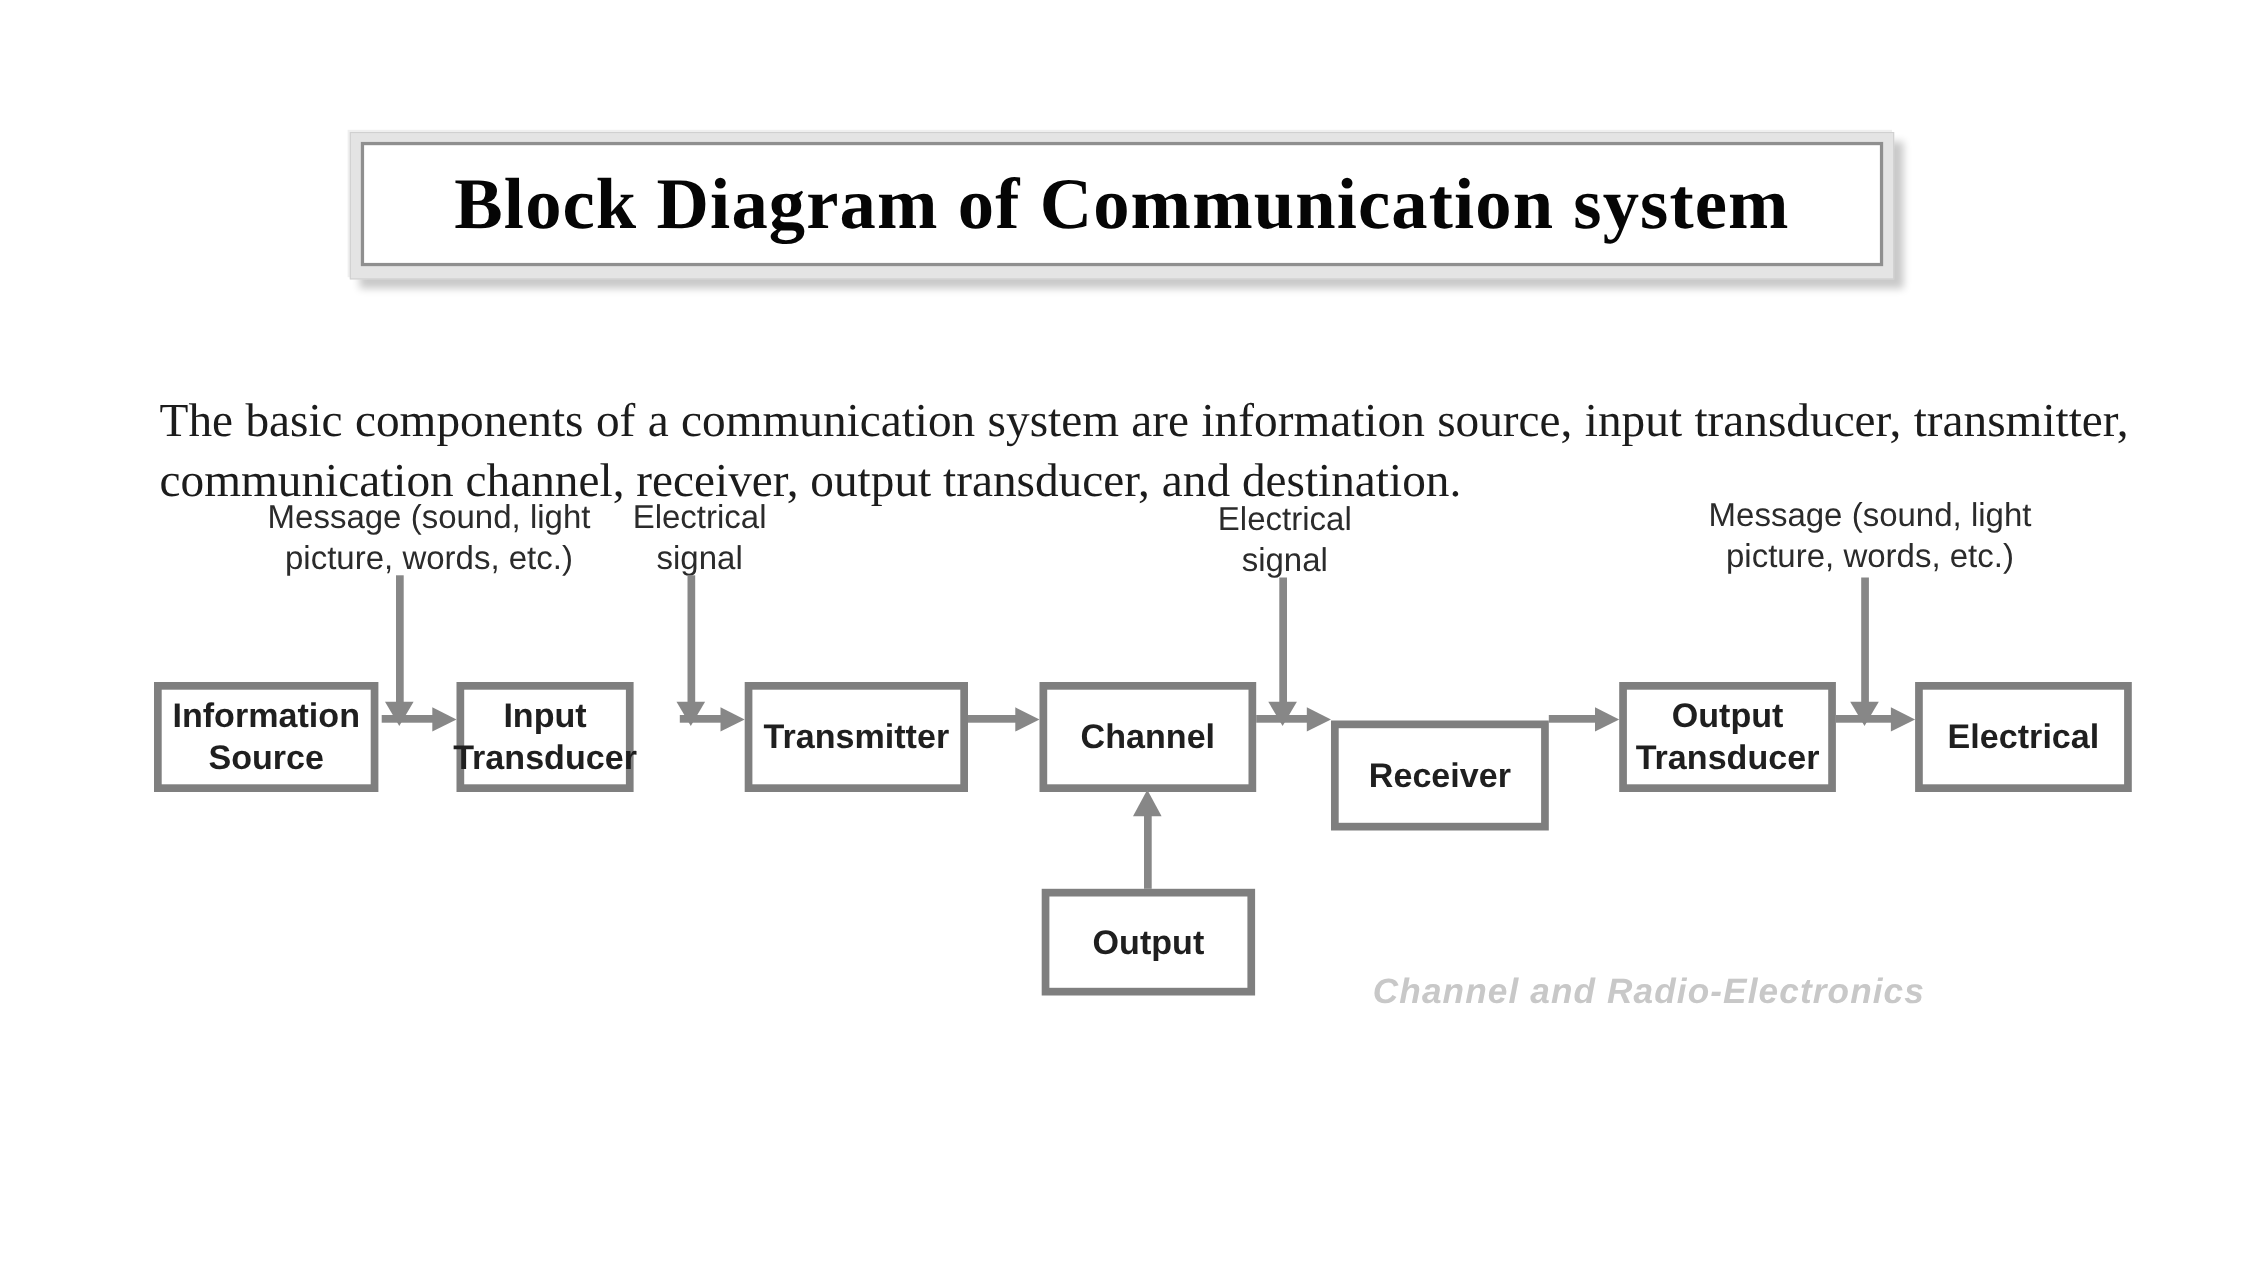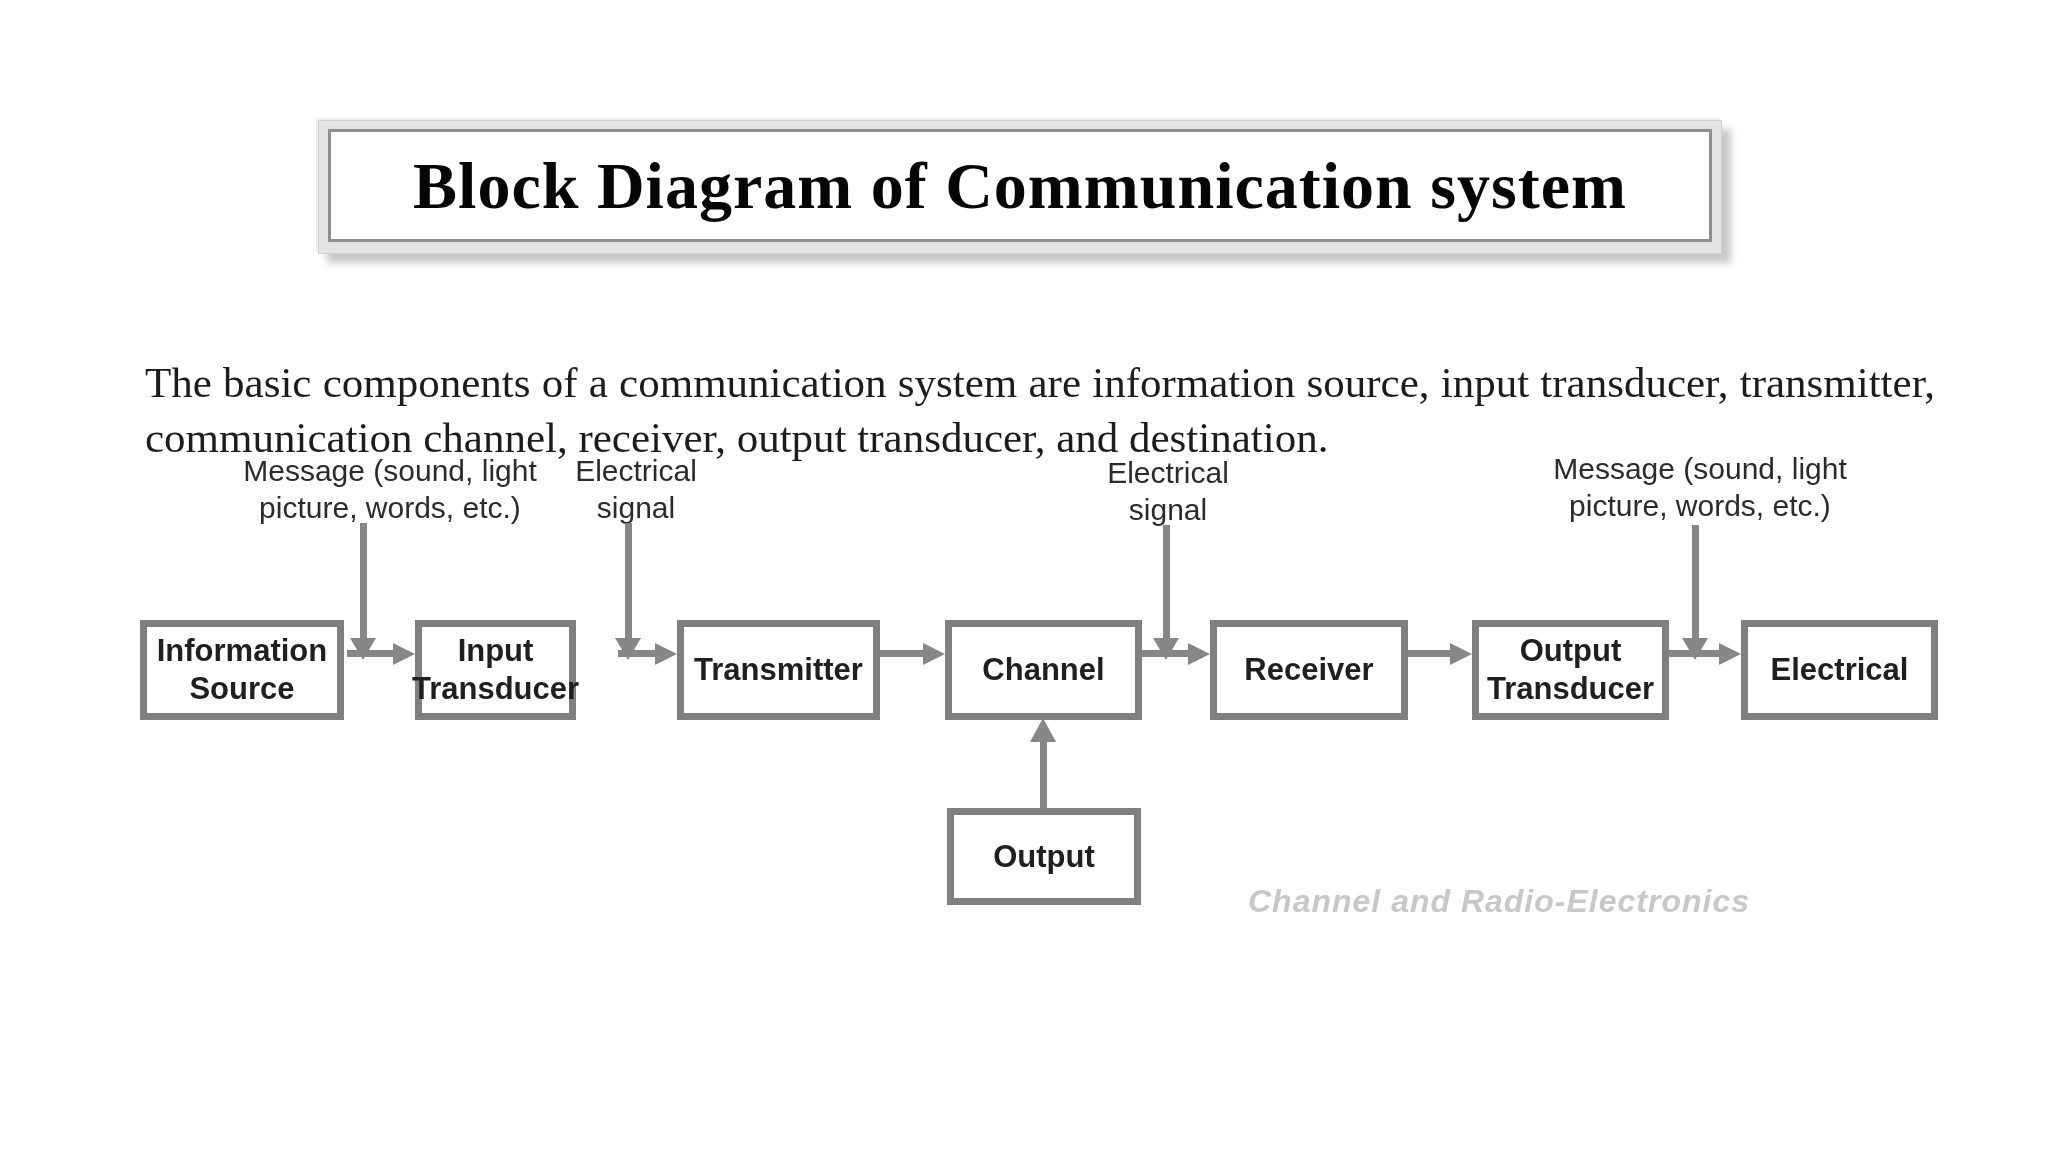--- a/index.html
+++ b/index.html
@@ -84,21 +84,21 @@
 
   <div class="vstem" style="left:1692px;top:525px;height:115px;"></div>
   <div class="vhead-down" style="left:1682px;top:638px;"></div>
 
   <div class="block" style="left:140px;width:204px;">Information
 Source</div>
   <div class="block" style="left:415px;width:161px;">Input
 Transducer</div>
   <div class="block" style="left:945px;width:197px;">Channel</div>
   <div class="block" style="left:677px;width:203px;">Transmitter</div>
-  <div class="block" style="left:1210px;width:198px;">Receiver</div>
+  <div class="block" style="left:1210px;width:198px;margin-top:35px;">Receiver</div>
   <div class="block" style="left:1472px;width:197px;">Output
 Transducer</div>
   <div class="block" style="left:1741px;width:197px;">Electrical</div>
 
   <div class="hstem" style="left:347px;width:48px;"></div>
   <div class="hhead" style="left:393px;"></div>
 
   <div class="hstem" style="left:618px;width:39px;"></div>
   <div class="hhead" style="left:655px;"></div>
 

